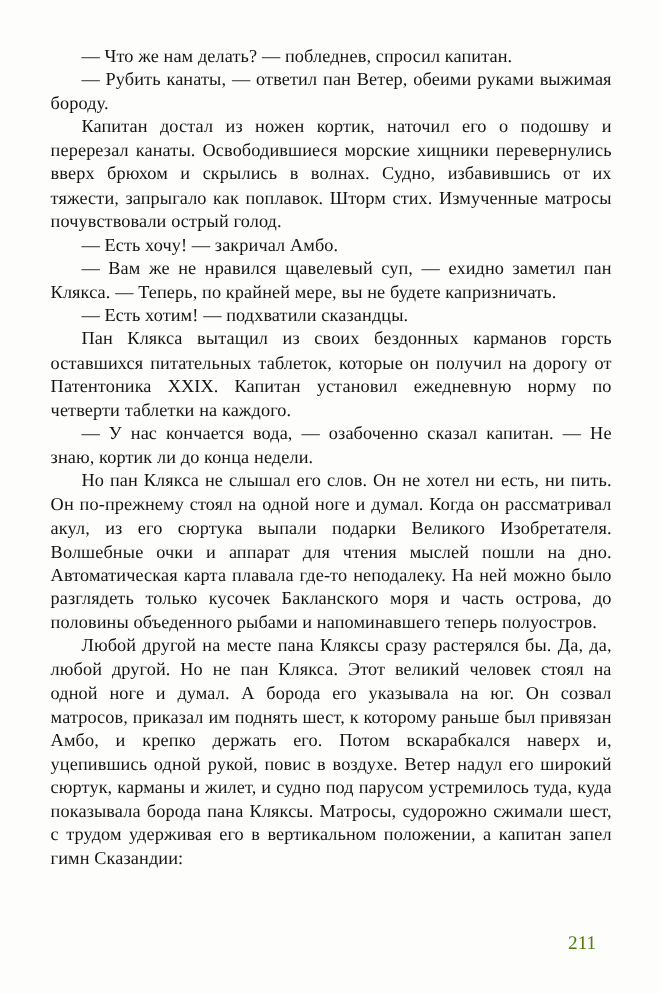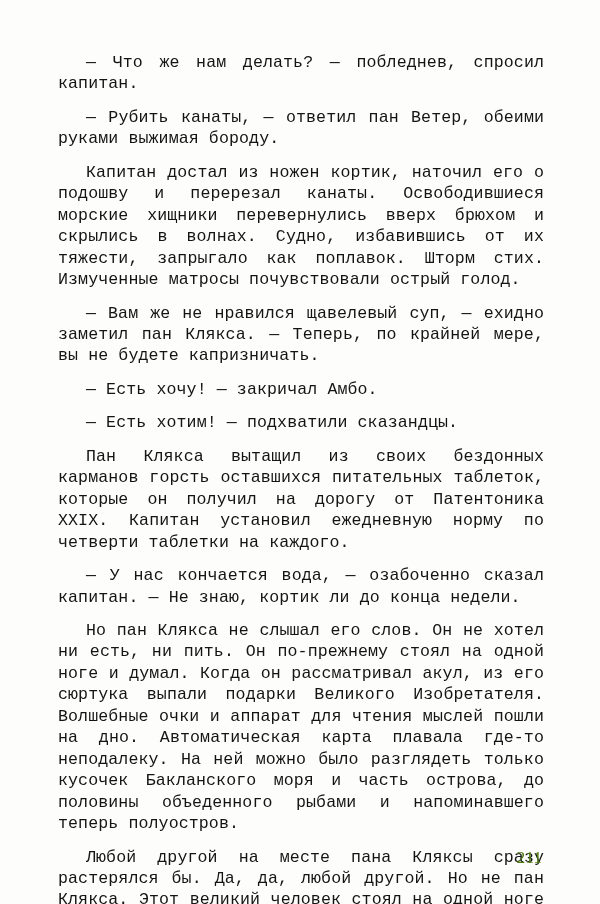--- a/index.html
+++ b/index.html
@@ -22,43 +22,42 @@
     position: absolute;
     top: 40px;
     left: 46px;
     right: 44px;
     font-size: 16.6px;
     line-height: 21.45px;
     text-align: justify;
     letter-spacing: 0.1px;
   }
   .text-block p {
-    margin: 12px;
+    margin: 0;
     padding: 0;
     text-indent: 28px;
-    font-family: Liberation Mono, monospace;
   }
   .page-number {
     position: absolute;
     right: 58px;
     bottom: 36px;
     font-size: 17.5px;
     color: #4d7c0f;
   }
 </style>
 </head>
 <body>
 
 <div class="book-page">
   <div class="text-block">
       <p>— Что же нам делать? — побледнев, спросил капитан.</p>
       <p>— Рубить канаты, — ответил пан Ветер, обеими руками выжимая бороду.</p>
       <p>Капитан достал из ножен кортик, наточил его о подошву и перерезал канаты. Освободившиеся морские хищники перевернулись вверх брюхом и скрылись в волнах. Судно, избавившись от их тяжести, запрыгало как поплавок. Шторм стих. Измученные матросы почувствовали острый голод.</p>
+      <p>— Есть хочу! — закричал Амбо.</p>
       <p>— Вам же не нравился щавелевый суп, — ехидно заметил пан Клякса. — Теперь, по крайней мере, вы не будете капризничать.</p>
-      <p>— Есть хочу! — закричал Амбо.</p>
       <p>— Есть хотим! — подхватили сказандцы.</p>
       <p>Пан Клякса вытащил из своих бездонных карманов горсть оставшихся питательных таблеток, которые он получил на дорогу от Патентоника XXIX. Капитан установил ежедневную норму по четверти таблетки на каждого.</p>
       <p>— У нас кончается вода, — озабоченно сказал капитан. — Не знаю, кортик ли до конца недели.</p>
       <p>Но пан Клякса не слышал его слов. Он не хотел ни есть, ни пить. Он по-прежнему стоял на одной ноге и думал. Когда он рассматривал акул, из его сюртука выпали подарки Великого Изобретателя. Волшебные очки и аппарат для чтения мыслей пошли на дно. Автоматическая карта плавала где-то неподалеку. На ней можно было разглядеть только кусочек Бакланского моря и часть острова, до половины объеденного рыбами и напоминавшего теперь полуостров.</p>
       <p>Любой другой на месте пана Кляксы сразу растерялся бы. Да, да, любой другой. Но не пан Клякса. Этот великий человек стоял на одной ноге и думал. А борода его указывала на юг. Он созвал матросов, приказал им поднять шест, к которому раньше был привязан Амбо, и крепко держать его. Потом вскарабкался наверх и, уцепившись одной рукой, повис в воздухе. Ветер надул его широкий сюртук, карманы и жилет, и судно под парусом устремилось туда, куда показывала борода пана Кляксы. Матросы, судорожно сжимали шест, с трудом удерживая его в вертикальном положении, а капитан запел гимн Сказандии:</p>
     </div>
   <div class="page-number">211</div>
 </div>
 
 </body></html>

